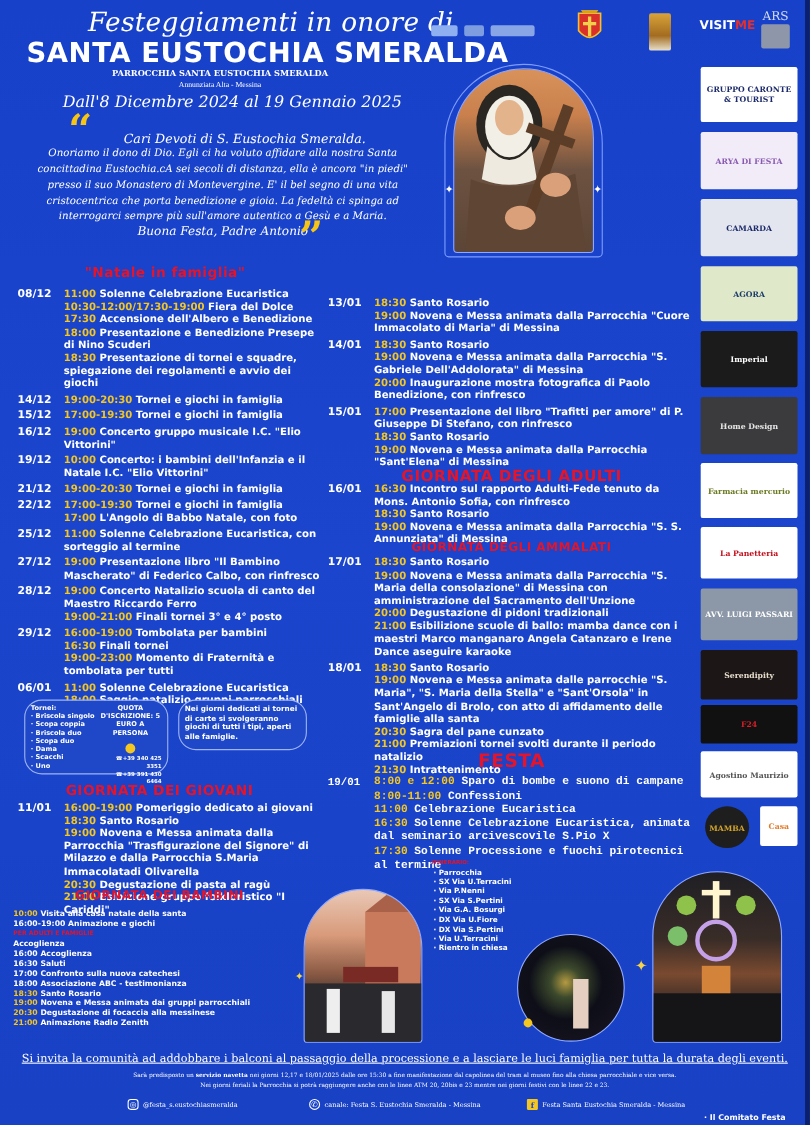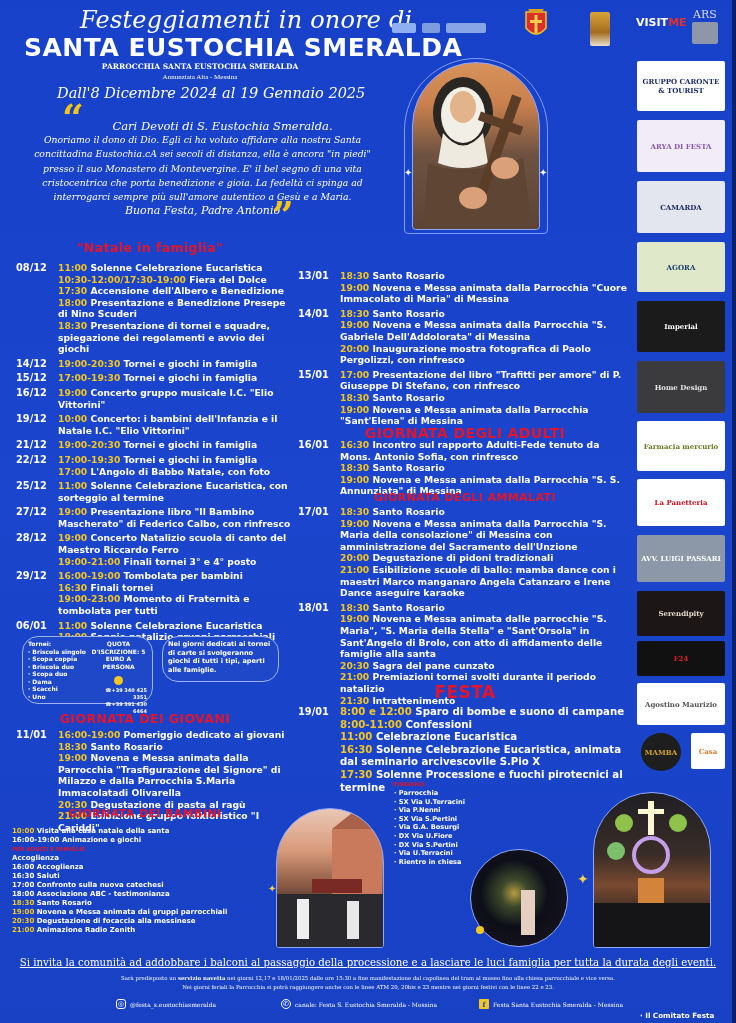--- a/index.html
+++ b/index.html
@@ -248,21 +248,21 @@
         <div class="evs">
           <div><span class="t">18:30 </span><span>Santo Rosario</span></div>
           <div><span class="t">19:00 </span><span>Novena e Messa animata dalla Parrocchia "Cuore Immacolato di Maria" di Messina</span></div>
         </div>
       </div>
       <div class="day">
         <div class="date">14/01</div>
         <div class="evs">
           <div><span class="t">18:30 </span><span>Santo Rosario</span></div>
           <div><span class="t">19:00 </span><span>Novena e Messa animata dalla Parrocchia "S. Gabriele Dell'Addolorata" di Messina</span></div>
-          <div><span class="t">20:00 </span><span>Inaugurazione mostra fotografica di Paolo Pergolizzi, con rinfresco</span></div>
+          <div><span class="t">20:00 </span><span>Inaugurazione mostra fotografica di Paolo Benedizione, con rinfresco</span></div>
         </div>
       </div>
       <div class="day">
         <div class="date">15/01</div>
         <div class="evs">
           <div><span class="t">17:00 </span><span>Presentazione del libro "Trafitti per amore" di P. Giuseppe Di Stefano, con rinfresco</span></div>
           <div><span class="t">18:30 </span><span>Santo Rosario</span></div>
           <div><span class="t">19:00 </span><span>Novena e Messa animata dalla Parrocchia "Sant'Elena" di Messina</span></div>
         </div>
       </div>
@@ -294,21 +294,21 @@
         <div class="evs">
           <div><span class="t">18:30 </span><span>Santo Rosario</span></div>
           <div><span class="t">19:00 </span><span>Novena e Messa animata dalle parrocchie "S. Maria", "S. Maria della Stella" e "Sant'Orsola" in Sant'Angelo di Brolo, con atto di affidamento delle famiglie alla santa</span></div>
           <div><span class="t">20:30 </span><span>Sagra del pane cunzato</span></div>
           <div><span class="t">21:00 </span><span>Premiazioni tornei svolti durante il periodo natalizio</span></div>
           <div><span class="t">21:30 </span><span>Intrattenimento</span></div>
         </div>
       </div>
     </div>
   <div class="abs section-title" style="left:300px;width:330px;top:682px;font-size:17px;">FESTA</div>
-  <div class="abs col" style="left:298px;top:706px;width:336px;font-size:10.2px;line-height:12.6px;">
+  <div class="abs col" style="left:298px;top:706px;width:336px;font-size:10.2px;line-height:12.6px;font-family:Liberation Mono, monospace;">
       <div class="day">
         <div class="date">19/01</div>
         <div class="evs">
           <div><span class="t">8:00 e 12:00 </span><span>Sparo di bombe e suono di campane</span></div>
           <div><span class="t">8:00-11:00 </span><span>Confessioni</span></div>
           <div><span class="t">11:00 </span><span>Celebrazione Eucaristica</span></div>
           <div><span class="t">16:30 </span><span>Solenne Celebrazione Eucaristica, animata dal seminario arcivescovile S.Pio X</span></div>
           <div><span class="t">17:30 </span><span>Solenne Processione e fuochi pirotecnici al termine</span></div>
         </div>
       </div>

